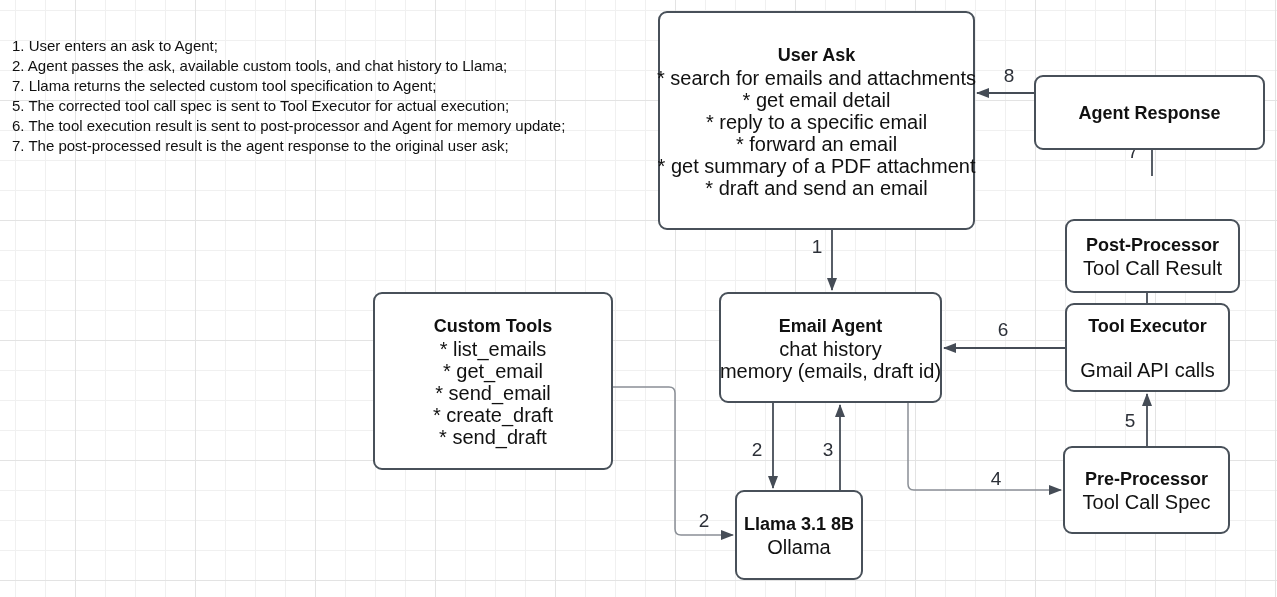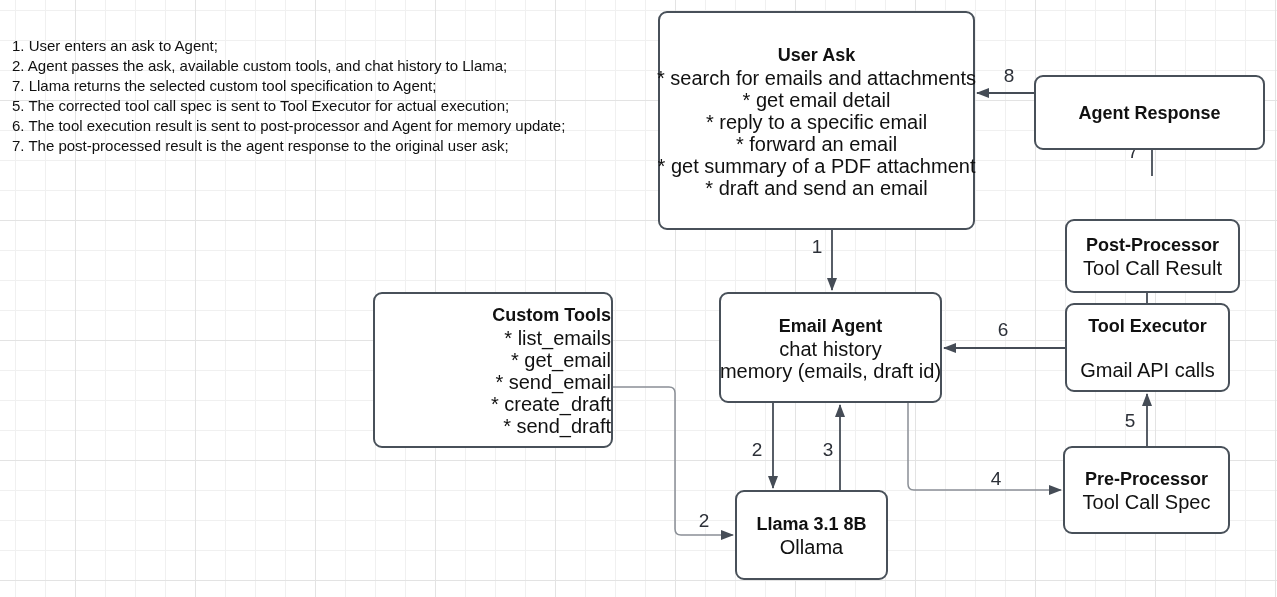--- a/index.html
+++ b/index.html
@@ -46,22 +46,22 @@
   .node .title   { font-weight: bold; font-size: 18px; line-height: 24px; white-space: nowrap; }
   .node .line,
   .node .subtitle{ font-size: 20px; line-height: 22px; white-space: nowrap; }
 
   #node-user-ask       { left: 658px;  top: 11px;  width: 317px; height: 219px; }
   #node-agent-response { left: 1034px; top: 55px;  width: 231px; height: 75px; margin-top: 20px;  }
   #node-post-processor { left: 1065px; top: 176px; width: 175px; height: 74px; margin-top: 43px;  }
   #node-tool-executor  { left: 1065px; top: 303px; width: 165px; height: 89px; gap: 21px;  }
   #node-pre-processor  { left: 1063px; top: 446px; width: 167px; height: 88px;  }
   #node-email-agent    { left: 719px;  top: 292px; width: 223px; height: 111px; }
-  #node-custom-tools   { left: 373px;  top: 292px; width: 240px; height: 156px; align-items: flex-end; }
-  #node-llama          { left: 735px;  top: 490px; width: 153px; height: 90px;  }
+  #node-custom-tools   { left: 373px;  top: 292px; width: 240px; height: 178px; }
+  #node-llama          { left: 735px;  top: 490px; width: 128px; height: 90px;  }
 
   .edges-layer { position: absolute; left: 0; top: 0; width: 1277px; height: 597px; }
   .edge      { stroke: #454c56; stroke-width: 1.8px; fill: none; }
   .edge-soft { stroke: #8a8f96; stroke-width: 1.5px; fill: none; }
 
   .edge-label {
     position: absolute;
     transform: translate(-50%, -50%);
     font-size: 19px;
     color: #2c3038;

